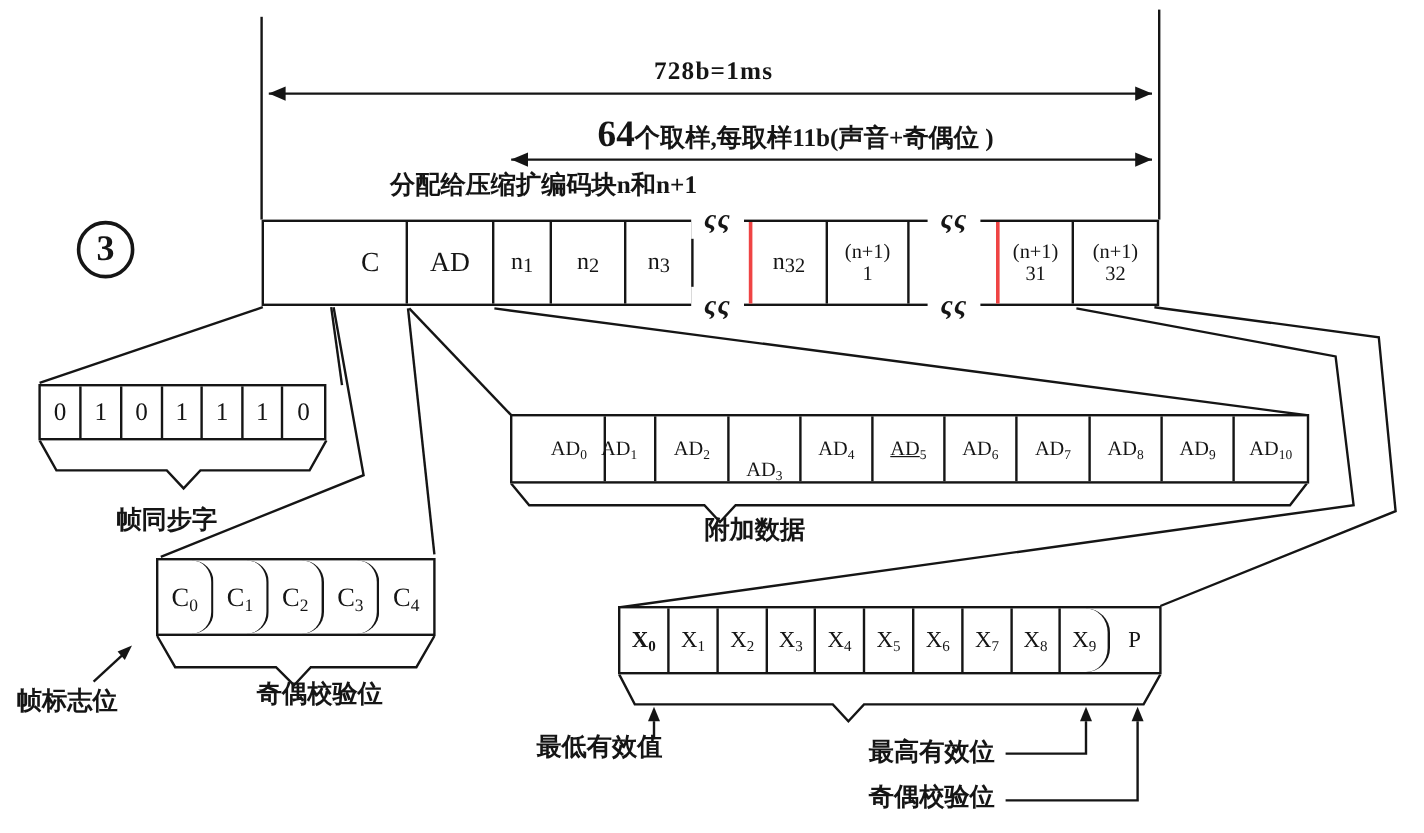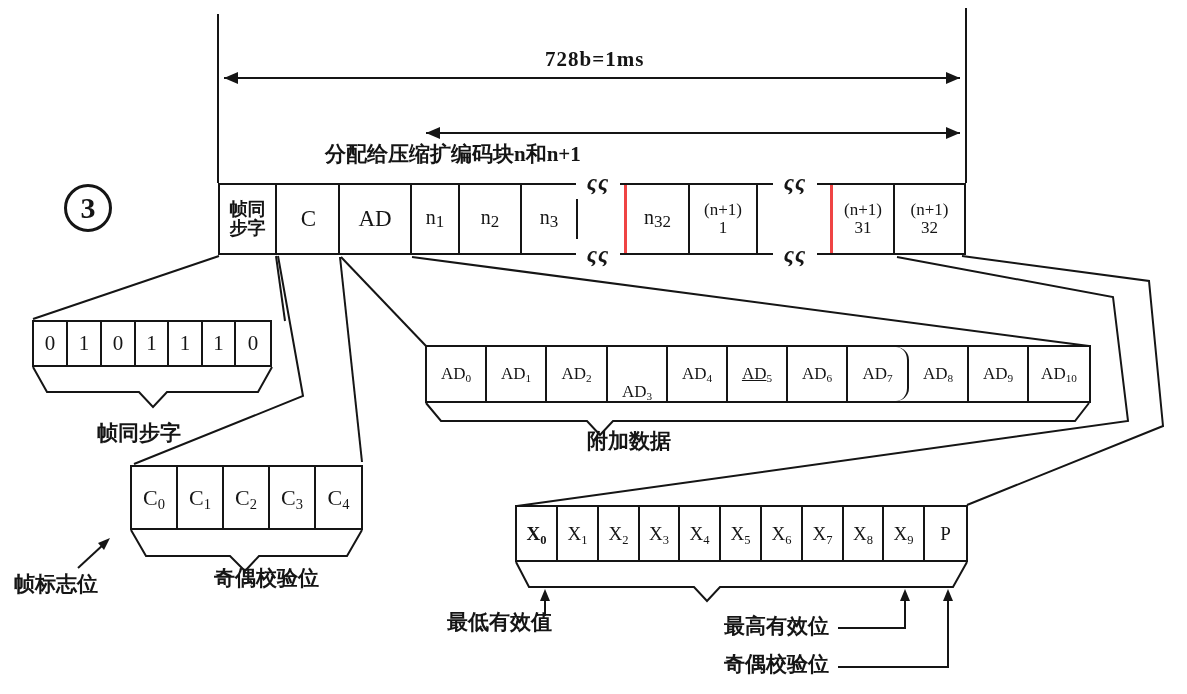--- a/index.html
+++ b/index.html
@@ -18,21 +18,21 @@
     align-items:center; justify-content:center; text-align:center;
     border-right:2px solid #151515; line-height:1.05;
   }
   .cell.last { border-right:none; }
   .cell.bl { border-left:3px solid #ef4444; }
   .mcell { top:185px; height:68px; font-size:20px; }
   .mcell .cjk { font-size:18px; font-weight:bold; }
   .mcell .big { font-size:23px; }
   .mcell .two { font-size:17px; }
   .scell { top:322px; height:43px; font-size:21px; }
-  .ccell { top:467px; height:61px; font-size:22px; }
+  .ccell { top:467px; height:61px; font-size:22px;border-radius:18px; }
   .acell { top:347px; height:54px; font-size:17px; }
   .xcell { top:507px; height:53px; font-size:19px; }
   sub { font-size:0.66em; vertical-align:-0.3em; line-height:0; }
   .nsub { font-size:0.85em; vertical-align:-0.15em; }
   .brk {
     position:absolute; width:44px; height:32px; background:#ffffff;
     display:flex; align-items:center; justify-content:center;
     font-size:23px; font-style:italic; font-weight:bold; letter-spacing:1px;
   }
   .circle {
@@ -110,27 +110,26 @@
       <polygon points="905,589 900,601 910,601"></polygon>
       <polygon points="948,589 943,601 953,601"></polygon>
       <polygon points="110,538 104,550 98,543"></polygon>
     </g>
   </svg>
 
   <div class="circle">
     <span>3</span>
   </div>
   <div class="lbl" style="left:545px; top:47px; font-size:21px; letter-spacing:1px;">728b=1ms</div>
+  <div class="lbl" style="left:498px; top:94px; font-size:21px;">
+    <span class="dim64">64</span><span>个取样,每取样11b(声音+奇偶位  )</span>
+  </div>
   <div class="lbl" style="left:325px; top:142px; font-size:21px;">分配给压缩扩编码块n和n+1</div>
 
   <div class="box" style="left:218px; top:183px; width:748px; height:72px;"></div>
-  <div class="cell mcell" style="left:220px; width:57px;">
-    <span class="cjk">帧同</span>
-    <span class="cjk">步字</span>
-  </div>
   <div class="cell mcell" style="left:279px; width:61px;">
     <span class="big">C</span>
   </div>
   <div class="cell mcell" style="left:340px; width:72px;">
     <span class="big">AD</span>
   </div>
   <div class="cell mcell" style="left:412px; width:48px;">
     <span><span>n</span><span class="nsub">1</span></span>
   </div>
   <div class="cell mcell" style="left:460px; width:62px;">
@@ -183,42 +182,42 @@
   <div class="cell ccell" style="left:270px; width:46px;">
     <span><span>C</span><sub>3</sub></span>
   </div>
   <div class="cell ccell last" style="left:316px; width:45px;">
     <span><span>C</span><sub>4</sub></span>
   </div>
   <div class="lbl" style="left:214px; top:566px; font-size:21px;">奇偶校验位</div>
   <div class="lbl" style="left:14px; top:572px; font-size:21px;">帧标志位</div>
 
   <div class="box" style="left:425px; top:345px; width:666px; height:58px;"></div>
-  <div class="cell acell" style="left:427px; width:60px;">
+  <div class="cell acell" style="left:445px; width:60px;">
     <span><span>AD</span><sub>0</sub></span>
   </div>
   <div class="cell acell" style="left:487px; width:60px;">
     <span><span>AD</span><sub>1</sub></span>
   </div>
   <div class="cell acell" style="left:547px; width:61px;">
     <span><span>AD</span><sub>2</sub></span>
   </div>
   <div class="cell acell" style="left:608px; width:60px;justify-content:flex-end;">
     <span><span>AD</span><sub>3</sub></span>
   </div>
   <div class="cell acell" style="left:668px; width:60px;">
     <span><span>AD</span><sub>4</sub></span>
   </div>
   <div class="cell acell" style="left:728px; width:60px;text-decoration:underline;">
     <span><span>AD</span><sub>5</sub></span>
   </div>
   <div class="cell acell" style="left:788px; width:60px;">
     <span><span>AD</span><sub>6</sub></span>
   </div>
-  <div class="cell acell" style="left:848px; width:61px;border-radius:13px;">
+  <div class="cell acell" style="left:848px; width:61px;">
     <span><span>AD</span><sub>7</sub></span>
   </div>
   <div class="cell acell" style="left:909px; width:60px;">
     <span><span>AD</span><sub>8</sub></span>
   </div>
   <div class="cell acell" style="left:969px; width:60px;">
     <span><span>AD</span><sub>9</sub></span>
   </div>
   <div class="cell acell last" style="left:1029px; width:60px;">
     <span><span>AD</span><sub>10</sub></span>
@@ -246,21 +245,21 @@
   </div>
   <div class="cell xcell" style="left:762px; width:41px;">
     <span><span>X</span><sub>6</sub></span>
   </div>
   <div class="cell xcell" style="left:803px; width:41px;">
     <span><span>X</span><sub>7</sub></span>
   </div>
   <div class="cell xcell" style="left:844px; width:40px;">
     <span><span>X</span><sub>8</sub></span>
   </div>
-  <div class="cell xcell" style="left:884px; width:41px;">
+  <div class="cell xcell" style="left:884px; width:41px;border-radius:20px;">
     <span><span>X</span><sub>9</sub></span>
   </div>
   <div class="cell xcell last" style="left:925px; width:41px;">
     <span><span>P</span><sub></sub></span>
   </div>
   <div class="lbl" style="left:447px; top:610px; font-size:21px;">最低有效值</div>
   <div class="lbl" style="left:724px; top:614px; font-size:21px;">最高有效位</div>
   <div class="lbl" style="left:724px; top:652px; font-size:21px;">奇偶校验位</div>
 
 </div>

